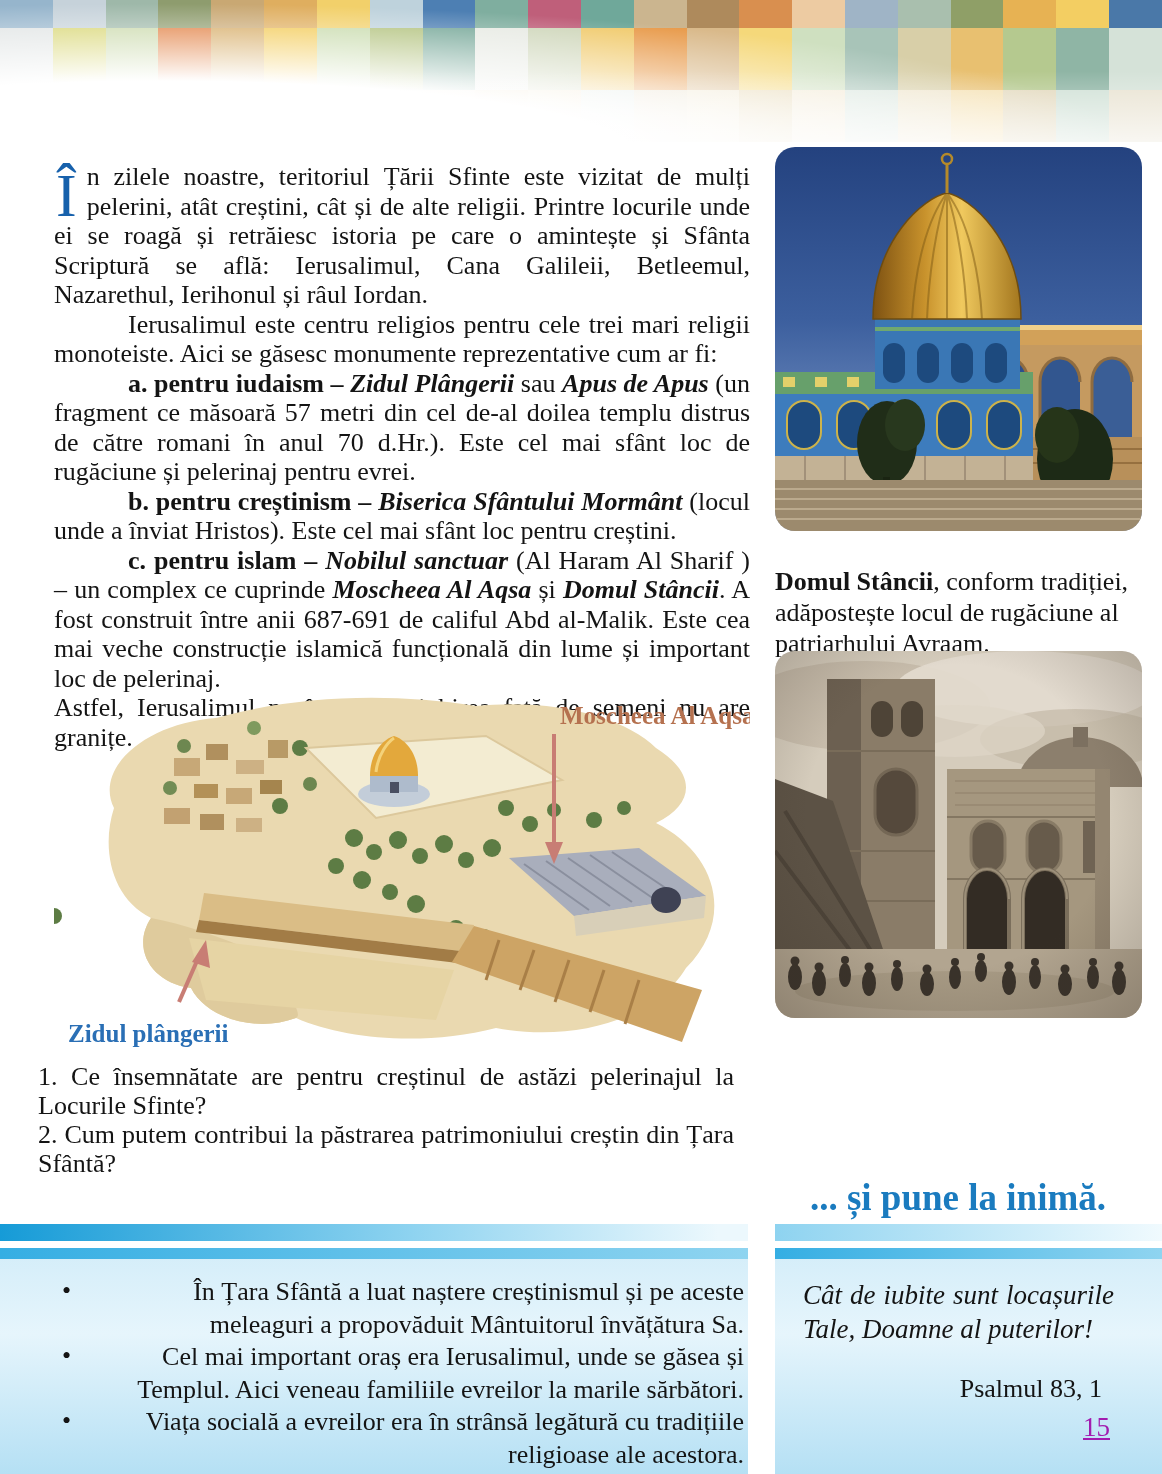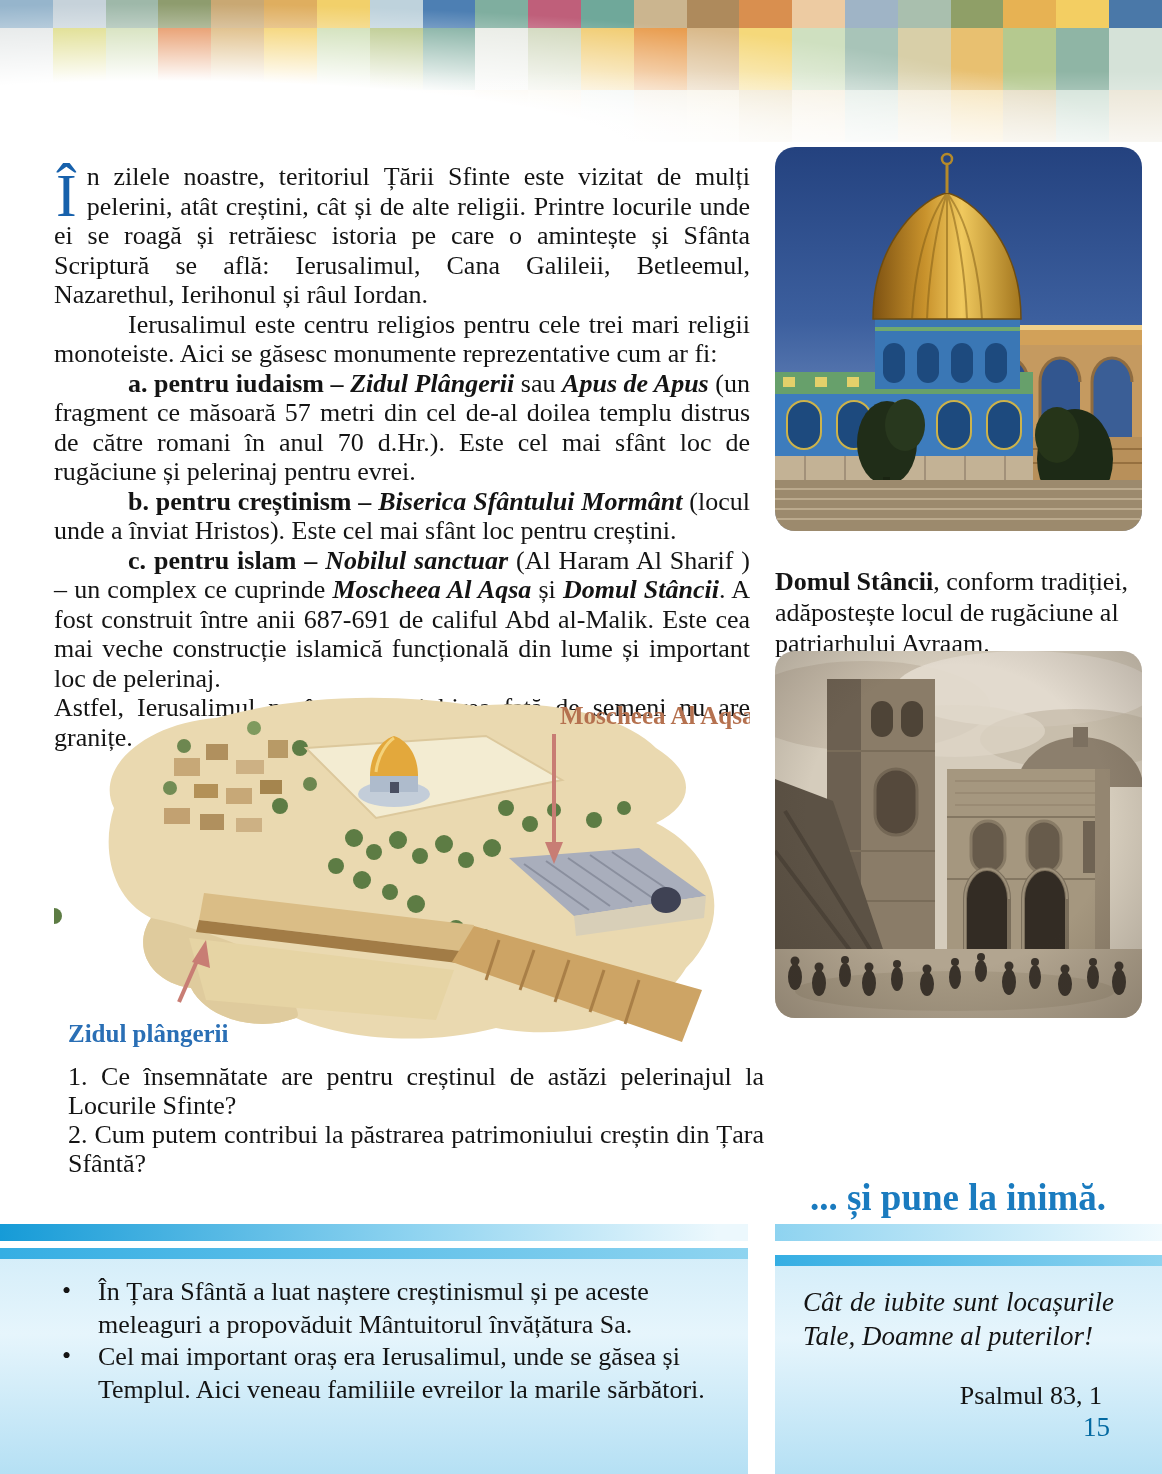--- a/index.html
+++ b/index.html
@@ -26,43 +26,43 @@
   .i{font-style:italic;}
   .dropcap{float:left;font-size:62px;line-height:48px;padding:9px 10px 2px 2px;color:#1761ac;}
 
   
   #illustration{position:absolute;left:54px;top:688px;width:696px;height:372px;}
   #illustration svg{display:block;width:100%;height:100%;}
   .lbl-aqsa{font:700 25px "Liberation Serif",serif;fill:#b5714f;}
   .lbl-wall{font:700 25px "Liberation Serif",serif;fill:#2a6fb5;}
 
   
-  #questions{position:absolute;left:68px;top:1062px;width:696px;font-size:26px;line-height:29px;text-align:justify;}
+  #questions{position:absolute;left:38px;top:1062px;width:696px;font-size:26px;line-height:29px;text-align:justify;}
   #questions p{margin:0;}
 
   
   #remember-title{position:absolute;left:60px;top:1176px;font-size:37px;font-weight:700;color:#1a7bbf;}
   #heart-title{position:absolute;left:775px;top:1176px;width:387px;box-sizing:border-box;padding-right:56px;text-align:right;font-size:37px;font-weight:700;color:#1a7bbf;}
 
   
   .bar{position:absolute;top:1224px;height:17px;}
   #bar-left{left:0;width:748px;background:linear-gradient(to right,#169bd7,#8ed3f0 55%,#ecf8fd 96%);}
   #bar-right{left:775px;width:387px;background:linear-gradient(to right,#8ed3f0,#f0fafe);}
 
   
   .note-box{position:absolute;top:1248px;bottom:0;background:linear-gradient(to bottom,#d3edf9 0%,#e6f5fc 38%,#b5e0f4 100%);}
-  #remember-box{left:0;width:748px;}
-  #heart-box{left:775px;width:387px;margin-top:7px;}
+  #remember-box{left:0;width:748px;text-align:right;}
+  #heart-box{left:775px;width:387px;}
   .note-box .strip{height:11px;background:linear-gradient(to right,#35aee3,#8fd4f0);}
   #remember-box ul{list-style:none;margin:17px 0 0 0;padding:0 4px 0 60px;font-size:26px;line-height:32.5px;}
   #remember-box li{position:relative;padding-left:38px;}
   #remember-box li::before{content:"\2022";position:absolute;left:2px;top:-1px;}
   #heart-box .quote{margin:19px 48px 0 28px;font-style:italic;font-size:27px;line-height:34px;text-align:justify;}
   #heart-box .source{margin:28px 60px 0 0;text-align:right;font-size:26px;}
-  #page-number{position:absolute;right:52px;top:1412px;font-size:27px;color:#0369a1;}
+  #page-number{position:absolute;right:52px;top:1412px;font-size:27px;color:#a21caf;text-decoration:underline;}
 
   
   .photo{position:absolute;left:775px;width:367px;border-radius:20px;overflow:hidden;}
   .photo svg{display:block;width:100%;height:100%;}
   #photo-dome{top:147px;height:384px;}
   #photo-sepulchre{top:651px;height:367px;}
   #caption-dome{position:absolute;left:775px;top:540px;width:367px;font-size:26px;line-height:31px;}
   #caption-sepulchre{position:absolute;left:775px;top:1022px;width:367px;font-size:26px;line-height:29.5px;text-align:justify;}
 </style>
 </head>
@@ -248,20 +248,21 @@
   <div id="heart-title">... și pune la inimă.</div>
 
   <div id="bar-left" class="bar"></div>
   <div id="bar-right" class="bar"></div>
 
   <div id="remember-box" class="note-box">
     <div class="strip"></div>
     <ul>
       <li>În Țara Sfântă a luat naștere creștinismul și pe aceste meleaguri a propovăduit Mântuitorul învățătura Sa.</li>
       <li>Cel mai important oraș era Ierusalimul, unde se găsea și Templul. Aici veneau familiile evreilor la marile sărbători.</li>
+      <li>Viața socială a evreilor era în strânsă legătură cu tradițiile religioase ale acestora.</li>
     </ul>
   </div>
 
   <div id="heart-box" class="note-box">
     <div class="strip"></div>
     <div class="quote">Cât de iubite sunt locașurile Tale, Doamne al puterilor!</div>
     <div class="source">Psalmul 83, 1</div>
   </div>
 
   <div id="page-number">15</div>

